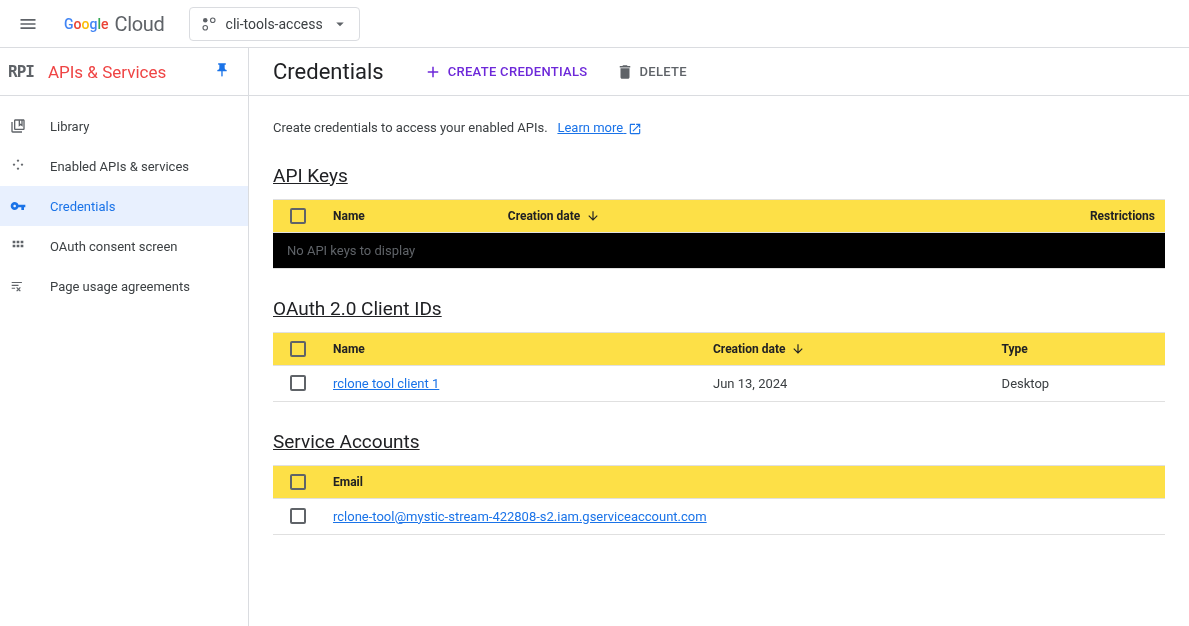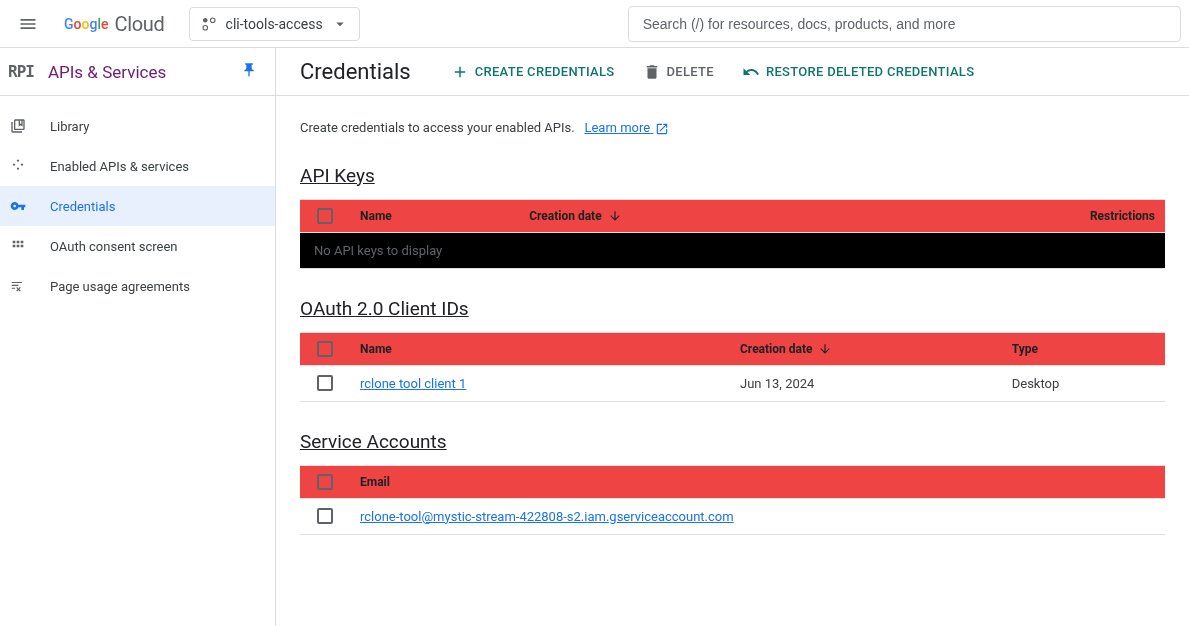--- a/index.html
+++ b/index.html
@@ -17,53 +17,53 @@
     .g-g { color: #34A853; }
     .project-selector { display: flex; align-items: center; border: 1px solid #dadce0; border-radius: 4px; padding: 6px 10px; gap: 8px; cursor: pointer; margin-left: 8px; height: 34px; }
     .project-icon { width: 18px; height: 18px; }
     .project-name { font-size: 14px; color: #3c4043; }
     .search-box { flex: 1; max-width: 720px; margin-left: 260px; }
     .search-input { width: 100%; height: 36px; border: 1px solid #dadce0; border-radius: 4px; padding: 0 14px; font-size: 14px; color: #5f6368; outline: none; background: #fff; }
     .search-input::placeholder { color: #5f6368; }
     
     .main { display: flex; height: calc(100% - 48px); }
     
-    .sidebar { width: 276px; border-right: 1px solid #dadce0; }
+    .sidebar { width: 249px; border-right: 1px solid #dadce0; }
     .sidebar-header { display: flex; align-items: center; justify-content: space-between; height: 48px; padding: 0 18px 0 8px; border-bottom: 1px solid #dadce0; }
     .sidebar-header-left { display: flex; align-items: center; gap: 14px; }
-    .sidebar-title { font-size: 17px; color: #701a75; font-weight: 400; }
+    .sidebar-title { font-size: 17px; color: #ef4444; font-weight: 400; }
     .api-icon { font-family: monospace; font-size: 16px; font-weight: 700; color: #5f6368; letter-spacing: -1px; }
     .pin-btn { color: #1a73e8; }
     .sidebar-nav { padding-top: 10px; }
     .nav-item { display: flex; align-items: center; height: 40px; padding: 0 0 0 8px; gap: 22px; cursor: pointer; font-size: 13px; color: #3c4043; }
     .nav-item.active { background: #e8f0fe; color: #1a73e8; }
     .nav-item.active .nav-icon { color: #1a73e8; }
     .nav-icon { width: 20px; height: 20px; display: flex; align-items: center; justify-content: center; color: #5f6368; flex-shrink: 0; }
     .nav-icon svg { width: 16px; height: 16px; }
     
     .content { flex: 1; padding: 0; overflow-y: auto; }
     .content-header { display: flex; align-items: center; height: 48px; padding: 0 24px; border-bottom: 1px solid #dadce0; gap: 40px; }
     .page-title { font-size: 22px; font-weight: 400; color: #202124; }
     .action-buttons { display: flex; align-items: center; gap: 28px; }
     .action-btn { display: flex; align-items: center; gap: 6px; font-size: 13px; font-weight: 500; letter-spacing: 0.3px; cursor: pointer; text-transform: uppercase; }
-    .action-btn.blue { color: #0f766e; }
+    .action-btn.blue { color: #6d28d9; }
     .action-btn.gray { color: #5f6368; }
     .action-btn svg { width: 18px; height: 18px; }
     
     .content-body { padding: 24px; }
     .intro-text { font-size: 13px; color: #3c4043; margin-bottom: 28px; }
     .learn-more { color: #1a73e8; text-decoration: underline; cursor: pointer; }
     .ext-icon { display: inline-flex; vertical-align: middle; margin-left: 2px; }
     .ext-icon svg { width: 14px; height: 14px; }
     
     .section { margin-bottom: 28px; }
     .section-title { font-size: 19px; font-weight: 400; color: #202124; margin-bottom: 12px; text-decoration: underline; }
     
     .tbl { width: 100%; border-collapse: collapse; }
-    .tbl thead tr { background: #ef4444; border-top: 1px solid #e0e0e0; border-bottom: 1px solid #e0e0e0; }
+    .tbl thead tr { background: #fde047; border-top: 1px solid #e0e0e0; border-bottom: 1px solid #e0e0e0; }
     .tbl th { text-align: left; font-size: 12px; font-weight: 700; color: #202124; padding: 8px 10px; }
     .tbl th.check-col, .tbl td.check-col { width: 50px; text-align: center; padding: 8px; }
     .tbl th.right { text-align: right; }
     .tbl td { padding: 10px; font-size: 13px; color: #3c4043; border-bottom: 1px solid #e0e0e0; }
     .tbl .empty-row td { background: #000000; color: #5f6368; padding: 10px 14px; }
     .sort-arrow { display: inline-flex; vertical-align: middle; margin-left: 6px; }
     .sort-arrow svg { width: 14px; height: 14px; }
     .checkbox { width: 16px; height: 16px; border: 2px solid #5f6368; border-radius: 2px; display: inline-block; cursor: pointer; vertical-align: middle; }
     .link-cell { color: #1a73e8; text-decoration: underline; cursor: pointer; }
     .tbl th .th-inner { display: flex; align-items: center; text-align: center; }
@@ -85,23 +85,20 @@
     <svg class="project-icon" viewBox="0 0 24 24">
         <circle cx="7" cy="7" r="3" fill="#5f6368"></circle>
         <circle cx="17" cy="7" r="3" fill="none" stroke="#5f6368" stroke-width="1.5"></circle>
         <circle cx="7" cy="17" r="3" fill="none" stroke="#5f6368" stroke-width="1.5"></circle>
       </svg>
     <span class="project-name">cli-tools-access</span>
     <svg viewBox="0 0 24 24" width="18" height="18" fill="#5f6368">
         <path d="M7 10l5 5 5-5z"></path>
       </svg>
   </div>
-  <div class="search-box">
-    <input class="search-input" type="text" placeholder="Search (/) for resources, docs, products, and more" style="">
-  </div>
 </div>
 
 <div class="main">
   <div class="sidebar">
     <div class="sidebar-header">
       <div class="sidebar-header-left">
         <span class="api-icon">RPI</span>
         <span class="sidebar-title">APIs &amp; Services</span>
       </div>
       <span class="pin-btn">
@@ -162,26 +159,20 @@
           <svg viewBox="0 0 24 24" fill="currentColor">
               <path d="M19 13h-6v6h-2v-6H5v-2h6V5h2v6h6v2z"></path>
             </svg>
           <span>CREATE CREDENTIALS</span>
         </div>
         <div class="action-btn gray">
           <svg viewBox="0 0 24 24" fill="currentColor">
               <path d="M6 19c0 1.1.9 2 2 2h8c1.1 0 2-.9 2-2V7H6v12zM19 4h-3.5l-1-1h-5l-1 1H5v2h14V4z"></path>
             </svg>
           <span>DELETE</span>
-        </div>
-        <div class="action-btn blue">
-          <svg viewBox="0 0 24 24" fill="currentColor">
-              <path d="M12.5 8c-2.65 0-5.05.99-6.9 2.6L2 7v9h9l-3.62-3.62c1.39-1.16 3.16-1.88 5.12-1.88 3.54 0 6.55 2.31 7.6 5.5l2.37-.78C21.08 11.03 17.15 8 12.5 8z"></path>
-            </svg>
-          <span>RESTORE DELETED CREDENTIALS</span>
         </div>
       </div>
     </div>
 
     <div class="content-body">
       <div class="intro-text">
         <span>Create credentials to access your enabled APIs.</span>
         <span>&nbsp;</span>
         <span class="learn-more">
           <span>Learn more</span>

